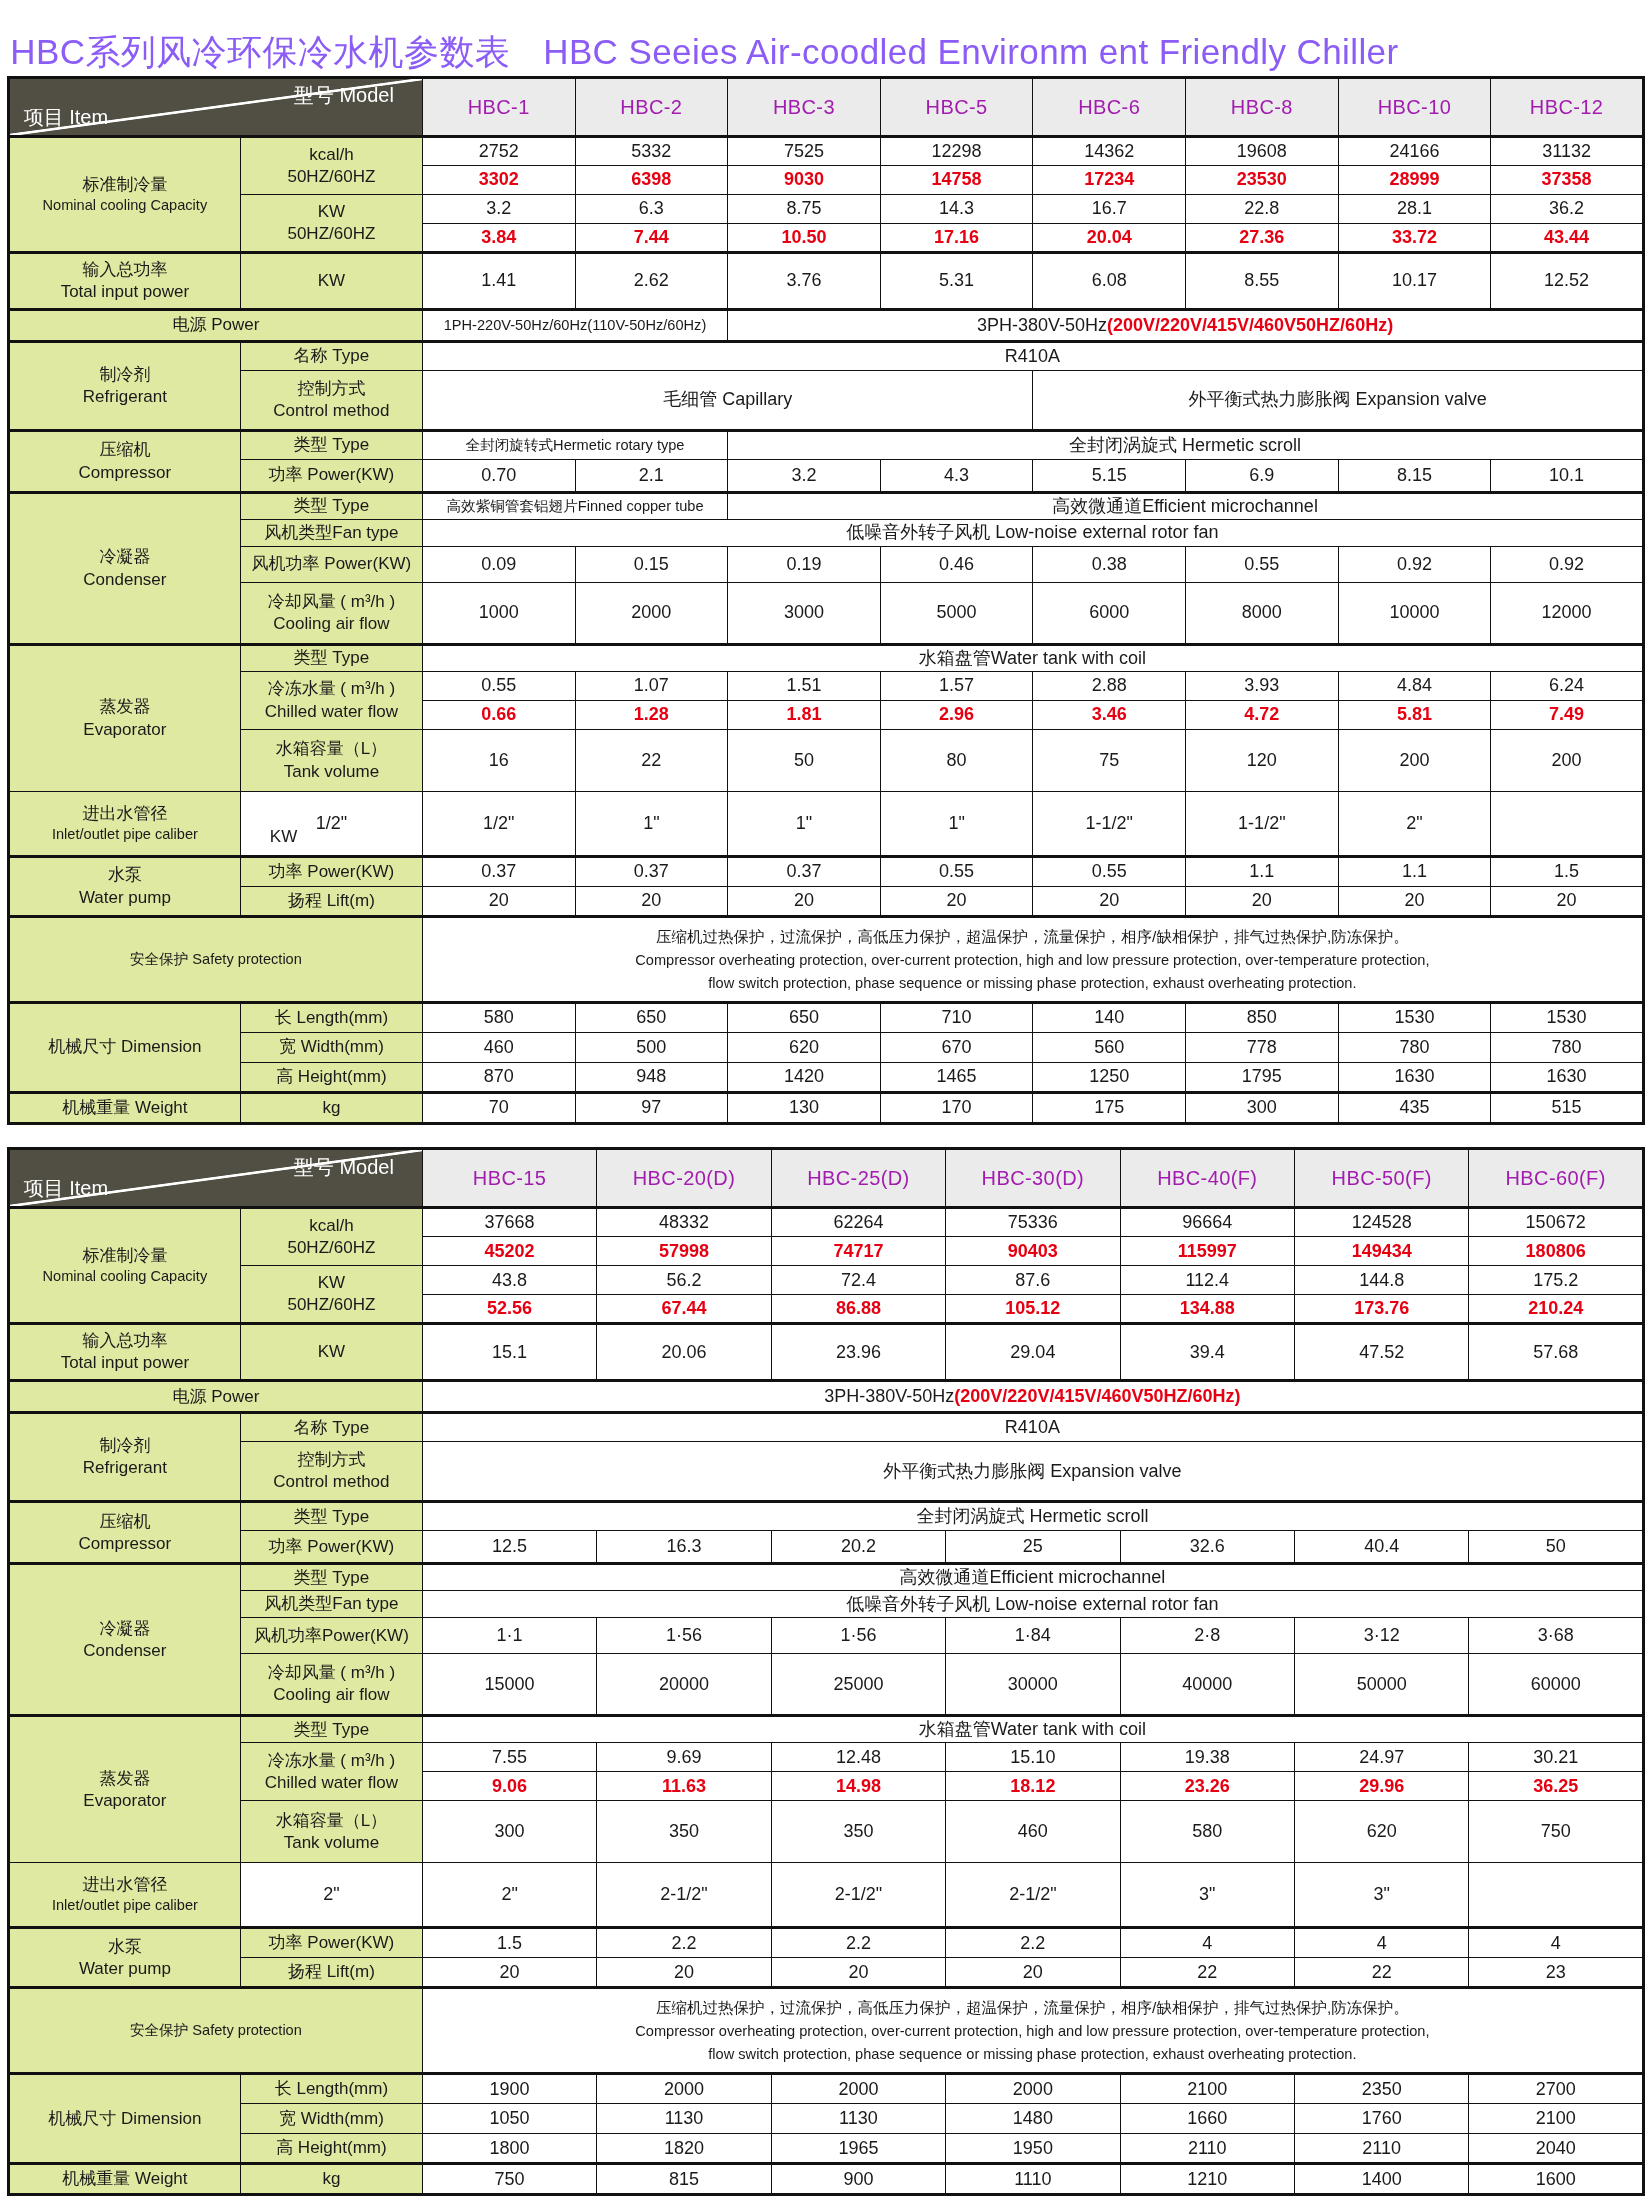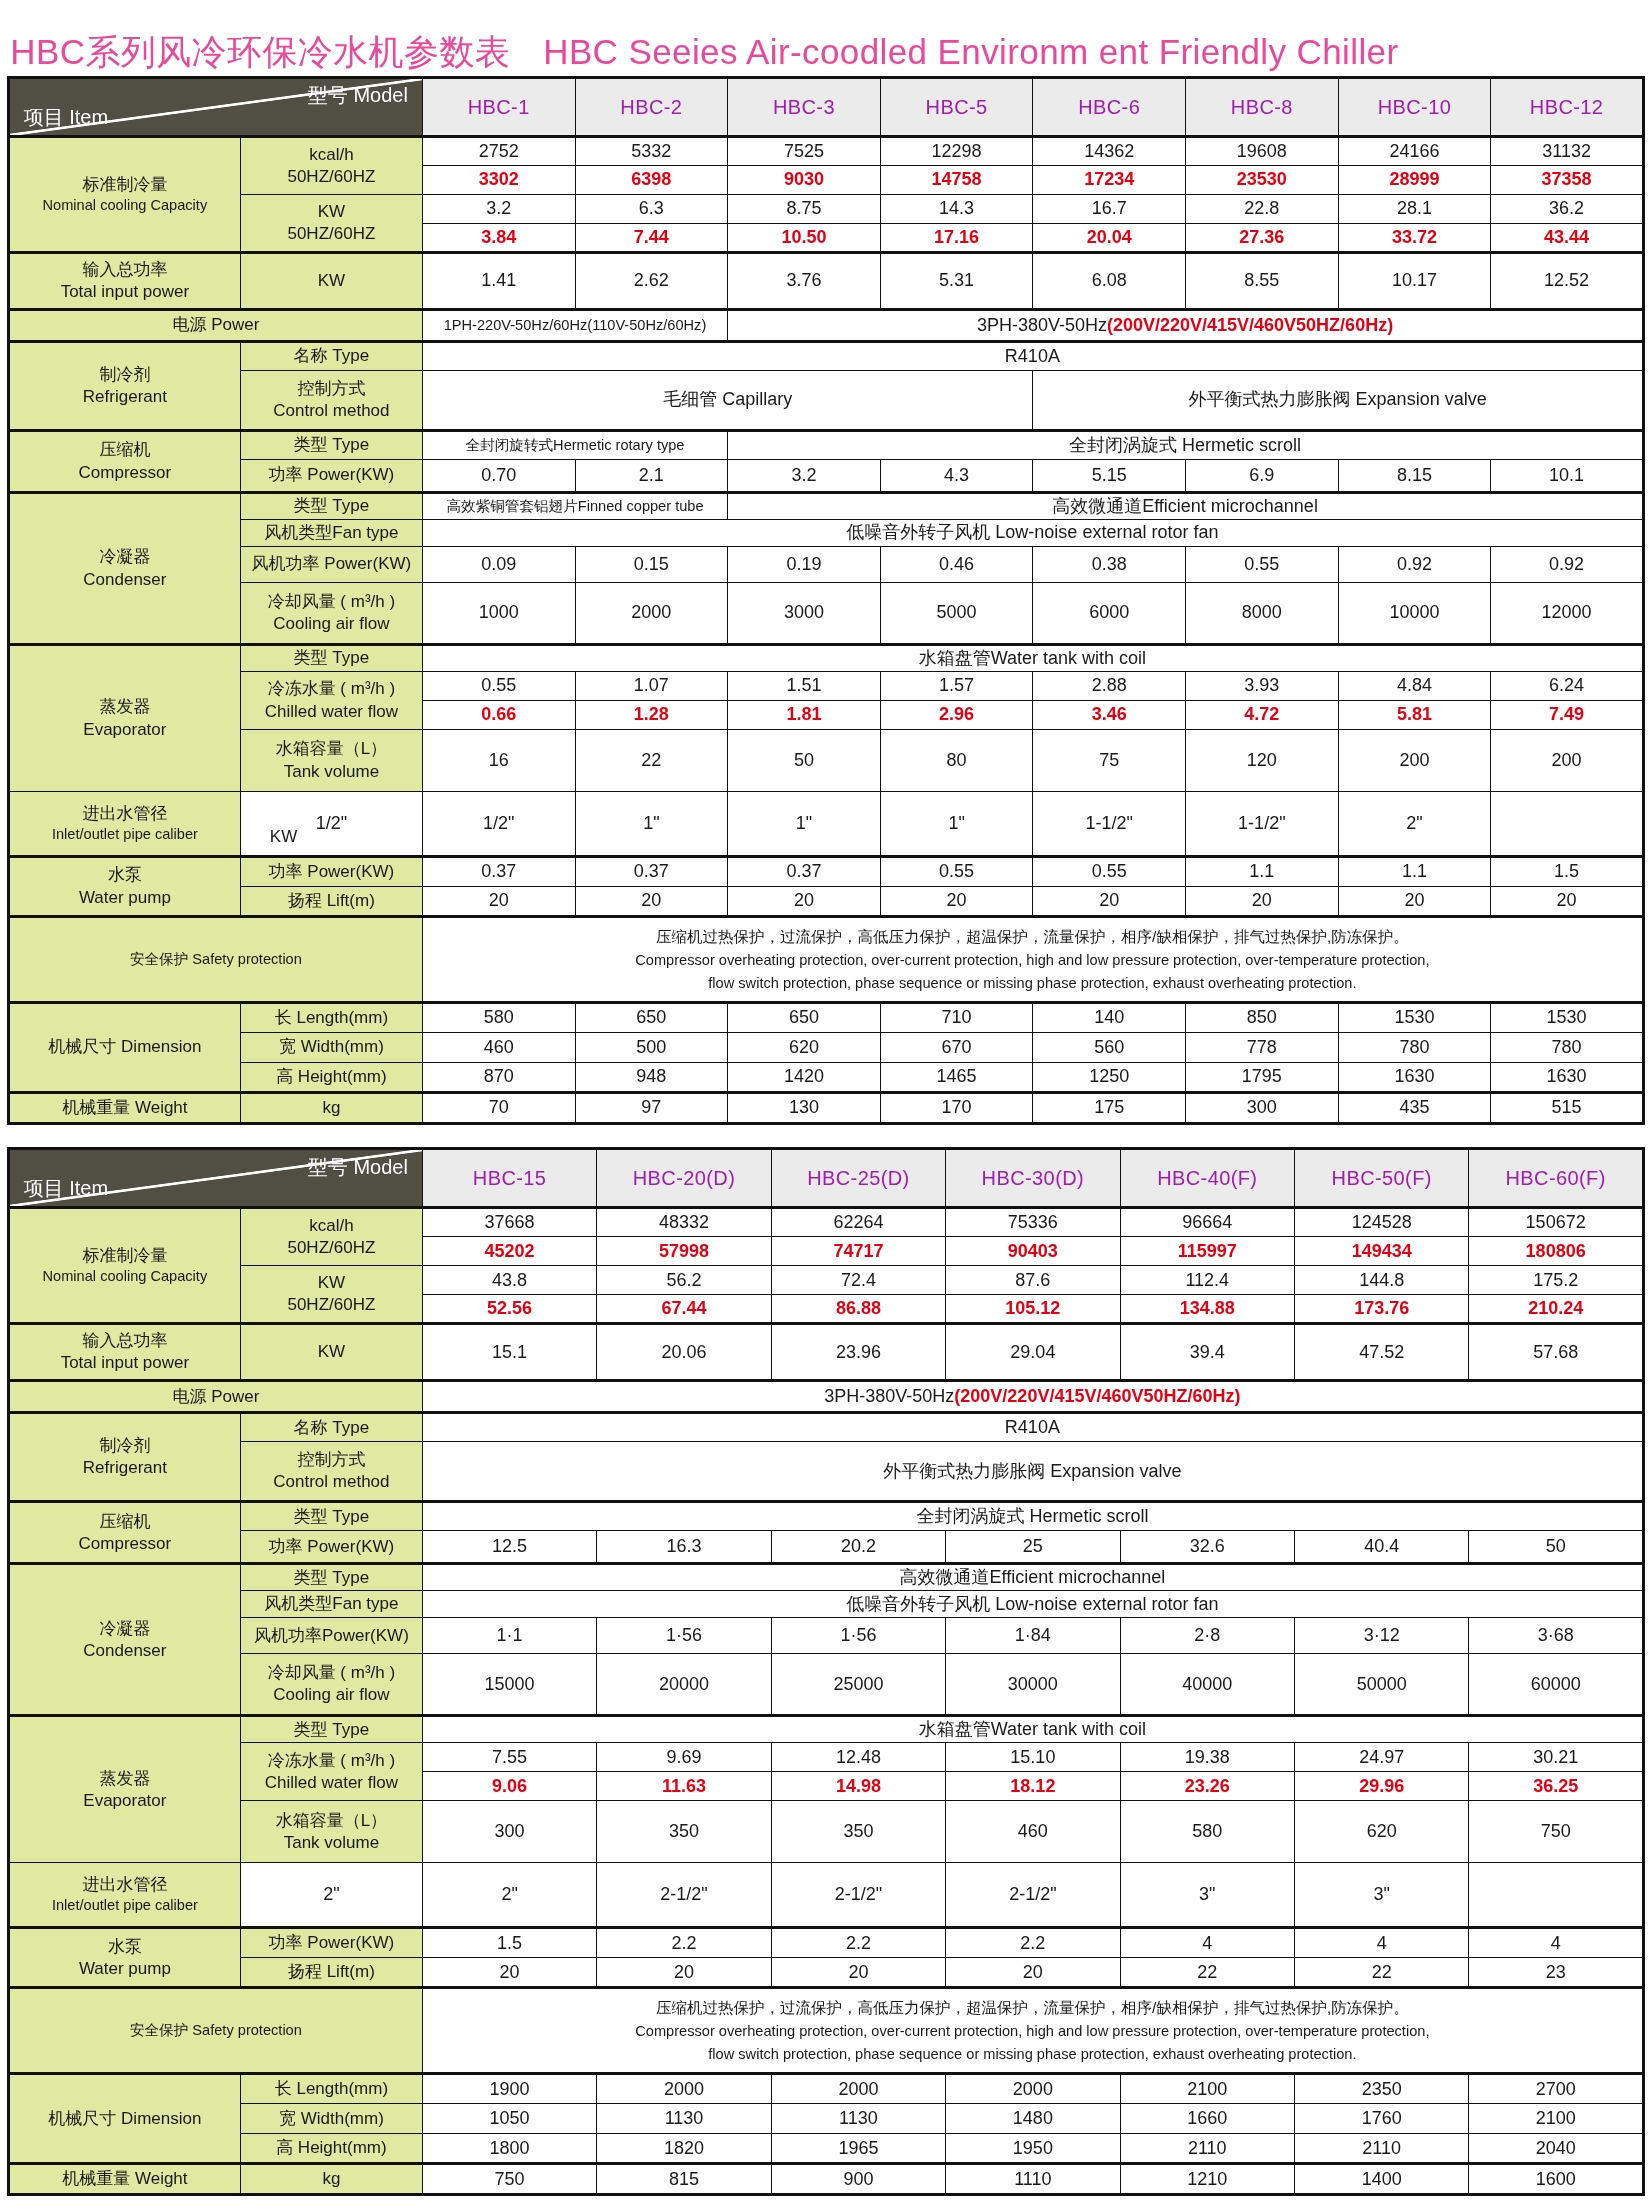--- a/index.html
+++ b/index.html
@@ -12,21 +12,21 @@
   }
   *{box-sizing:border-box;}
   html,body{margin:0;padding:0;}
   body{
     width:1652px;height:2210px;background:#fff;color:var(--ink);
     font-family:"Liberation Sans","DejaVu Sans",sans-serif;
     position:relative;overflow:hidden;
   }
   .title{
     position:absolute;top:5.2px;left:10.3px;white-space:nowrap;
-    font-size:35px;font-weight:500;letter-spacing:0.4px;color:#ec4899;
+    font-size:35px;font-weight:500;letter-spacing:0.4px;color:#8b5cf6;
   }
   .title .en{margin-left:33px;}
   #tables{position:absolute;top:76px;left:6.9px;width:1638px;}
   table.spec{
     border-collapse:collapse;table-layout:fixed;width:100%;
     border:3.4px solid var(--line);background:#fff;
   }
   .tgap{height:22.4px;}
   td,th{
     border:1.7px solid var(--line);
@@ -45,21 +45,21 @@
   td.safety .l0{font-size:15.5px;}
   th.corner{
     background:var(--dark);color:#fff;position:relative;padding:0;
   }
   .diag{
     position:absolute;left:0;top:0;width:100%;height:100%;
     background:linear-gradient(to bottom right,
       transparent calc(50% - 1.7px), #fff calc(50% - 0.9px),
       #fff calc(50% + 0.9px), transparent calc(50% + 1.7px));
   }
-  .corner-model{position:absolute;top:4.3px;right:14px;font-size:20px;font-weight:400;}
+  .corner-model{position:absolute;top:4.3px;right:28px;font-size:20px;font-weight:400;}
   .corner-item{position:absolute;bottom:6px;left:13.8px;font-size:20px;font-weight:400;}
   td.pipe{position:relative;}
   .pipe-stray{position:absolute;left:16%;bottom:7.7px;font-size:17px;}
 </style>
 </head>
 <body>
 
 <h1 class="title">
   <span class="zh">HBC系列风冷环保冷水机参数表</span><span class="en">HBC Seeies Air-coodled Environm ent Friendly Chiller</span>
 </h1>

